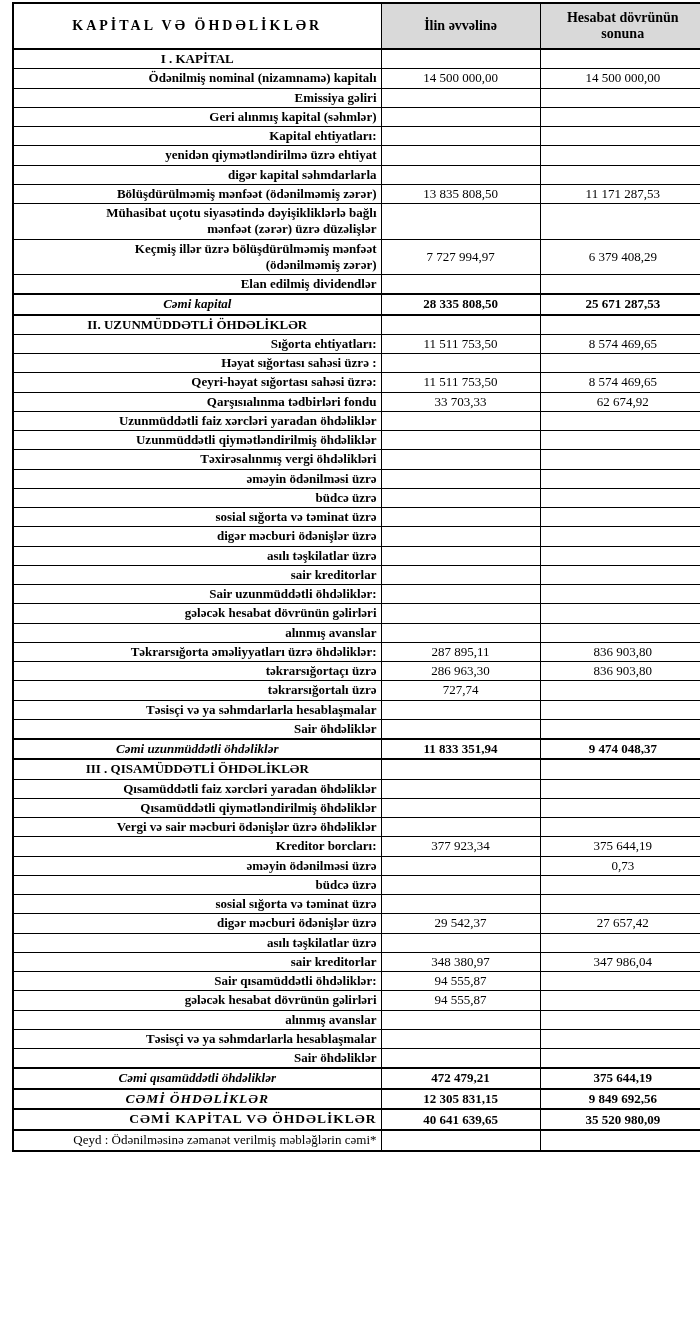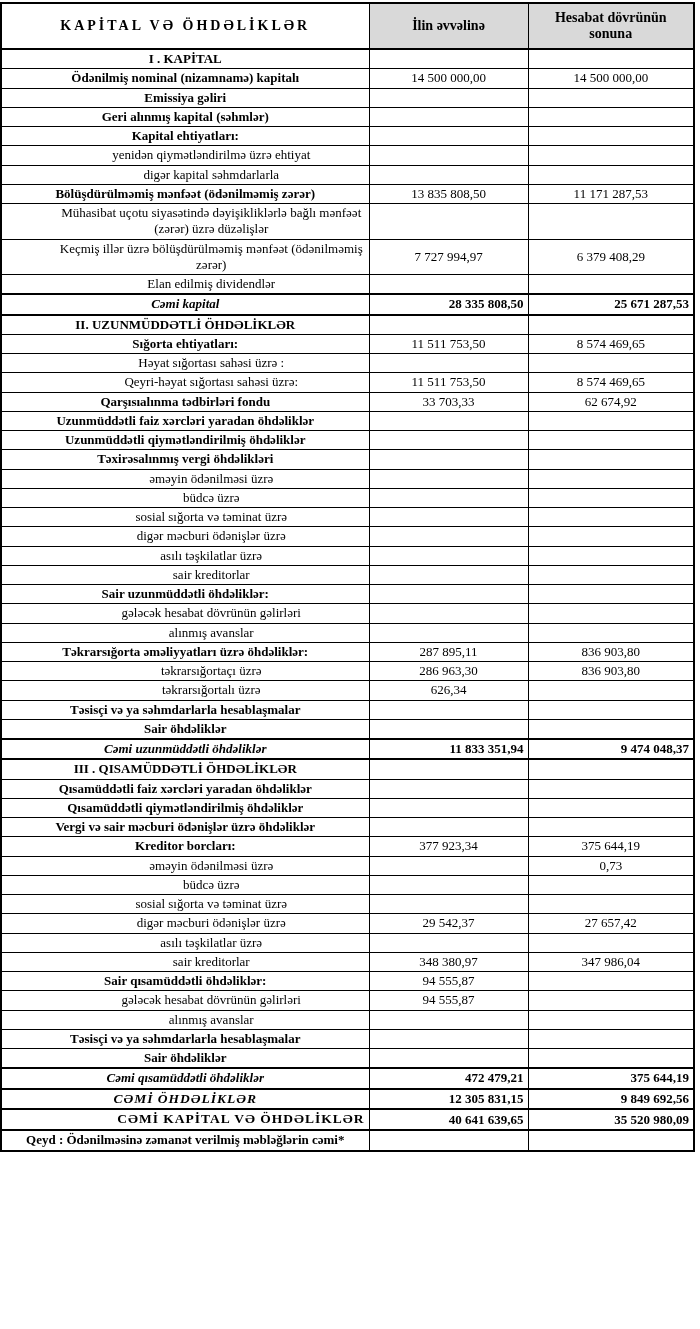--- a/index.html
+++ b/index.html
@@ -2,21 +2,21 @@
 <html><head>
 <meta charset="utf-8">
 <style>
   * { box-sizing: border-box; }
   html, body { margin: 0; padding: 0; background: #ffffff; }
   body {
     width: 700px;
     font-family: "Liberation Serif", "DejaVu Serif", serif;
     color: #000000;
   }
-  .page { width: 700px; padding: 2px 3px 0 0; }
+  .page { width: 700px; padding: 2px 3px 0 12px; }
 
   table.balance {
     border-collapse: collapse;
     width: 693px;
     table-layout: fixed;
     border: 2px solid #000;
   }
   col.c1 { width: 368px; }
   col.c2 { width: 159px; }
   col.c3 { width: 166px; }
@@ -32,35 +32,35 @@
   thead th {
     font-weight: bold;
     font-size: 14px;
     height: 46px;
     text-align: center;
     border-bottom-width: 2px;
   }
   th.head-label { letter-spacing: 3px; background: #ffffff; }
   th.head-col   { background: #d9d9d9; letter-spacing: 0; }
 
-  td.label-cell { text-align: center; height: 19px; line-height: 1.25; }
+  td.label-cell { text-align: right; height: 19px; line-height: 1.25; }
   td.value-cell { text-align: center; height: 19px; }
 
   tr.row-bold   td.label-cell { font-weight: bold; }
-  tr.row-indent td.label-cell { font-weight: normal; padding-left: 56px; margin-top: 41px; }
+  tr.row-indent td.label-cell { font-weight: bold; padding-left: 56px; margin-top: 41px; }
 
   tr.row-section td.label-cell {
     font-weight: bold;
     text-align: center;
   }
   tr.row-section td { border-top-width: 2px; }
 
   tr.row-total td,
   tr.row-grandtotal td,
-  tr.row-final td { border-top-width: 2px; border-bottom-width: 2px; text-align: right; }
+  tr.row-final td { border-top-width: 2px; border-bottom-width: 2px; }
 
   tr.row-total td.label-cell,
   tr.row-grandtotal td.label-cell {
     font-weight: bold;
     font-style: italic;
     text-align: center;
     margin-top: 26px;
   }
   tr.row-grandtotal td.label-cell { letter-spacing: 1px; font-size: 13.5px; text-align: center; }
 
@@ -68,21 +68,21 @@
     font-weight: bold;
     text-align: right;
     letter-spacing: 1px;
     font-size: 13.5px;
   }
 
   tr.row-total td.value-cell,
   tr.row-grandtotal td.value-cell,
   tr.row-final td.value-cell { font-weight: bold; }
 
-  tr.row-note td.label-cell { font-weight: bold; }
+  tr.row-note td.label-cell { font-weight: normal; }
 
   .footnote {
     font-size: 13px;
     font-weight: bold;
     padding: 4px 0 8px 1px;
   }
 </style>
 </head>
 <body>
 
@@ -251,21 +251,21 @@
           <td class="value-cell">287 895,11</td>
           <td class="value-cell">836 903,80</td>
         </tr>
         <tr class="row-indent">
           <td class="label-cell">təkrarsığortaçı üzrə</td>
           <td class="value-cell">286 963,30</td>
           <td class="value-cell">836 903,80</td>
         </tr>
         <tr class="row-indent">
           <td class="label-cell">təkrarsığortalı üzrə</td>
-          <td class="value-cell">626,34</td>
+          <td class="value-cell">727,74</td>
           <td class="value-cell"></td>
         </tr>
         <tr class="row-bold">
           <td class="label-cell">Təsisçi və ya səhmdarlarla hesablaşmalar</td>
           <td class="value-cell"></td>
           <td class="value-cell"></td>
         </tr>
         <tr class="row-bold">
           <td class="label-cell">Sair öhdəliklər</td>
           <td class="value-cell"></td>

